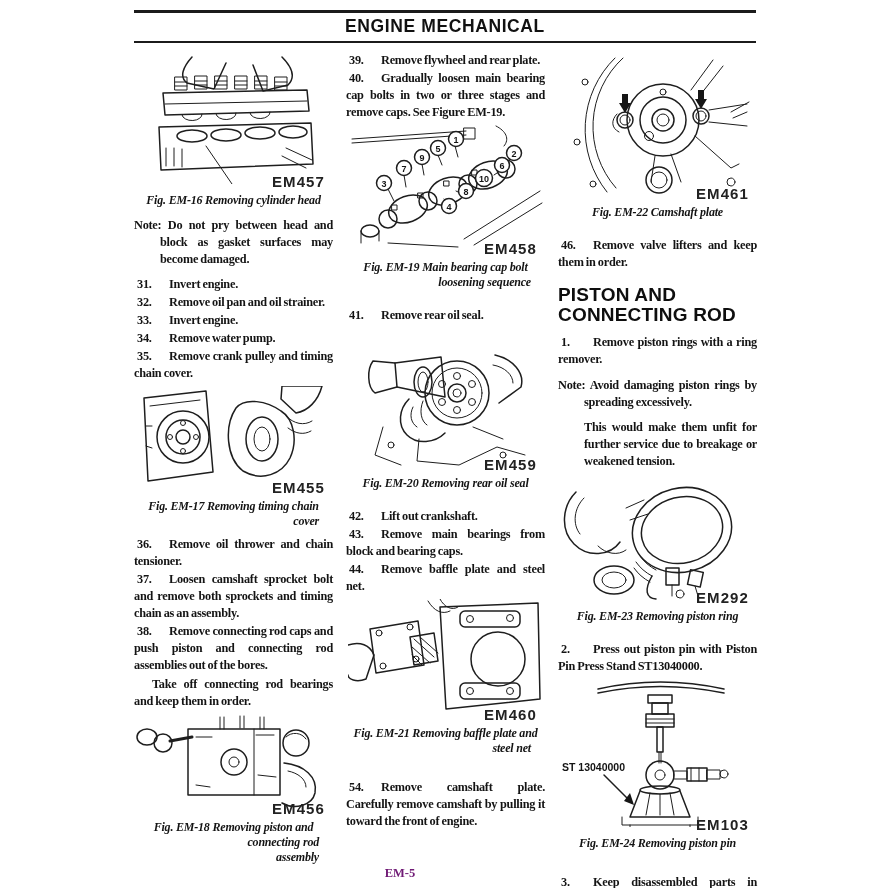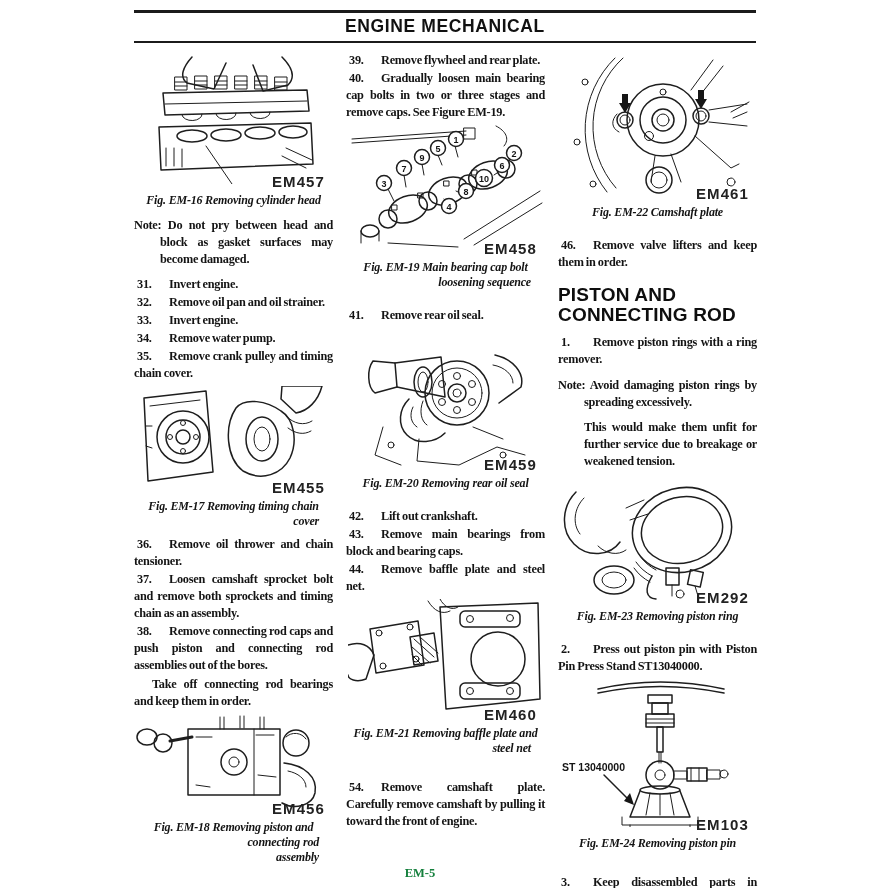--- a/index.html
+++ b/index.html
@@ -54,21 +54,21 @@
 
   
   .section-title {
     font-family:"Liberation Sans", sans-serif; font-weight:700;
     font-size:19px; line-height:20px; letter-spacing:0.2px;
     margin:14px 0 9px 0; color:#0e0e0e;
   }
 
   .footer {
     position:absolute; left:0; bottom:7px; width:100%;
-    text-align:center; font-size:12.5px; font-weight:700; color:#15803d;padding-left:20px;
+    text-align:center; font-size:12.5px; font-weight:700; color:#701a75;
   }
 </style>
 </head>
 <body>
 
 <div class="page">
 
   <div class="header">
     <div class="rule"></div>
     <div class="header-title">ENGINE MECHANICAL</div>

